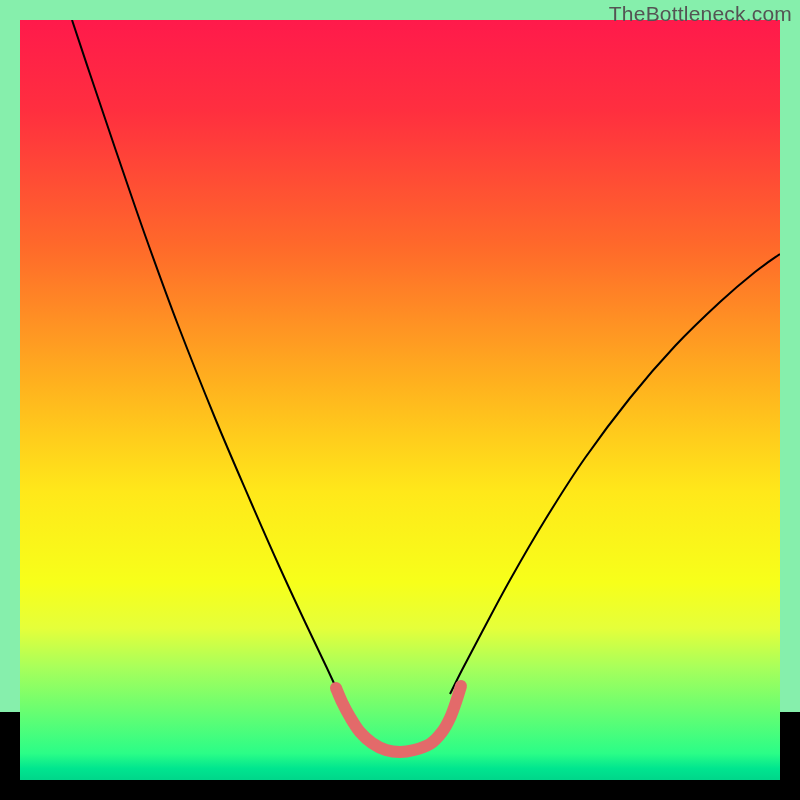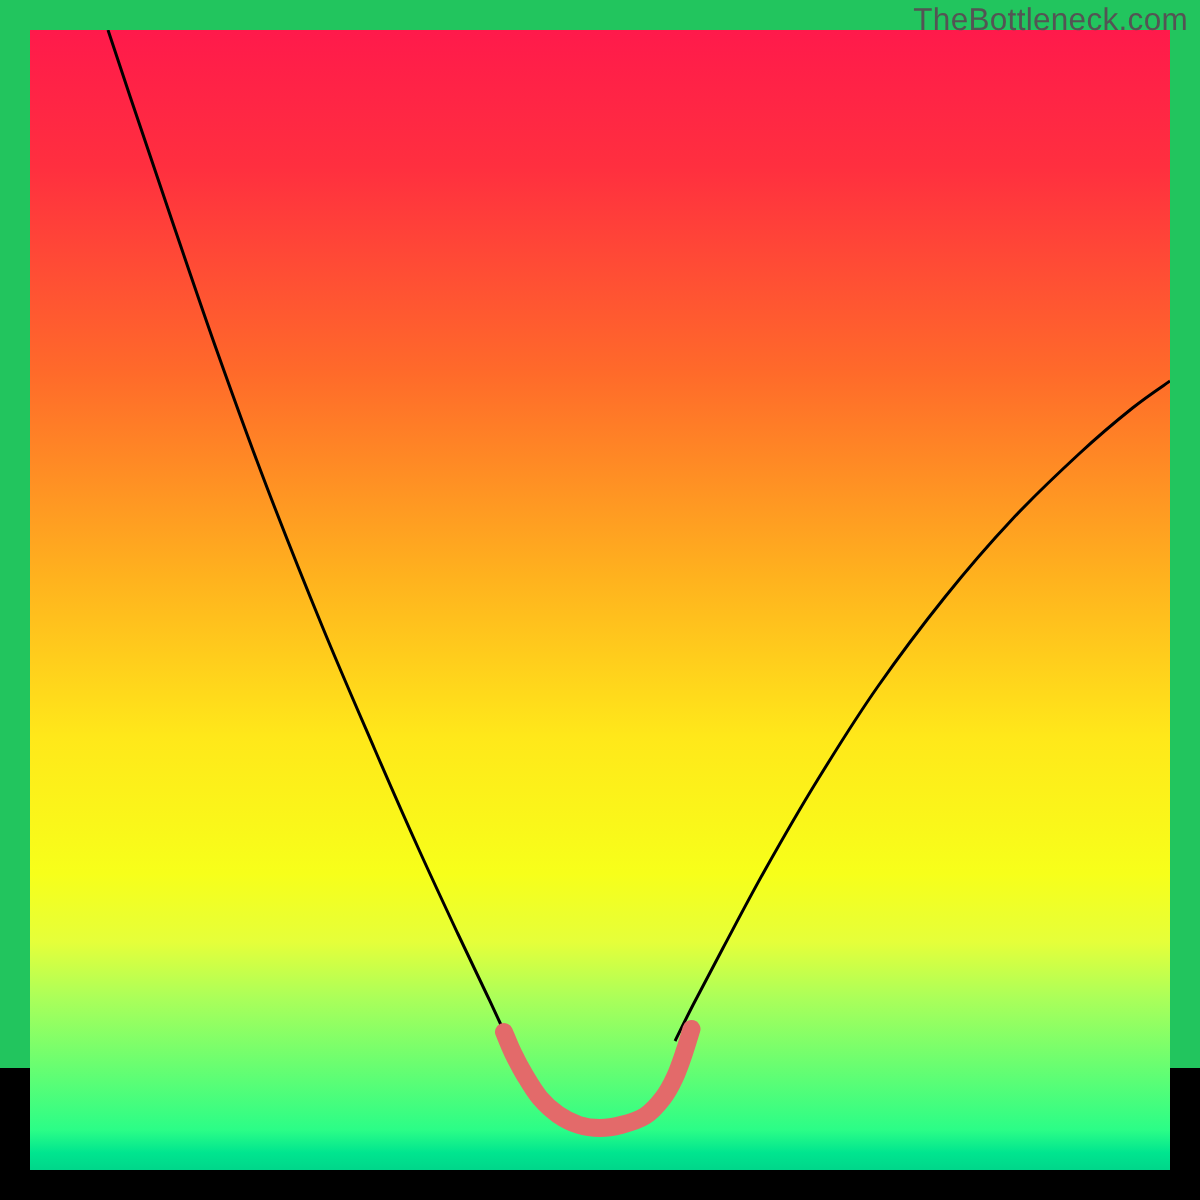--- a/index.html
+++ b/index.html
@@ -8,21 +8,21 @@
     width: 800px;
     height: 800px;
     background: #000;
     overflow: hidden;
     font-family: Arial, Helvetica, sans-serif;
   }
   .frame {
     position: relative;
     width: 800px;
     height: 712px;
-    background: #22c55e;
+    background: #86efac;
   }
   .plot-area {
     position: absolute;
     left: 20px;
     top: 20px;
     width: 760px;
     height: 760px;
   }
   .gradient-bg {
     position: absolute;

